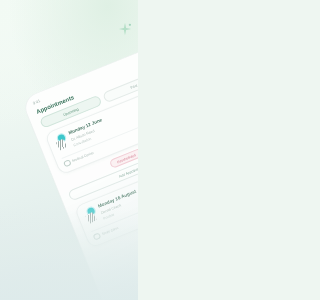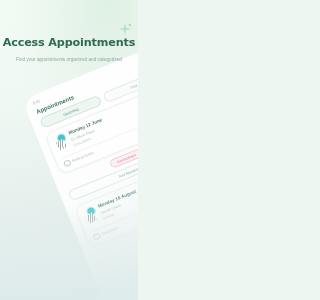--- a/index.html
+++ b/index.html
@@ -122,24 +122,20 @@
 </head>
 <body>
 
 <div class="screen">
 
   <svg class="sparkle" viewBox="0 0 20 20">
     <path d="M10 1 L11.6 8.4 L19 10 L11.6 11.6 L10 19 L8.4 11.6 L1 10 L8.4 8.4 Z" fill="#7fc9a2" opacity=".55"></path>
     <circle cx="17" cy="4" r="1.6" fill="#4fae85" opacity=".5"></circle>
   </svg>
 
-  <div class="header">
-    <p class="title">Access Appointments</p>
-    <p class="subtitle">Find your appointments organized and categorized</p>
-  </div>
 
   <div class="phone-wrap">
     <div class="phone">
 
       <div class="p-statusbar">
         <span>9:41</span>
 
       </div>
 
       <div class="p-head">

